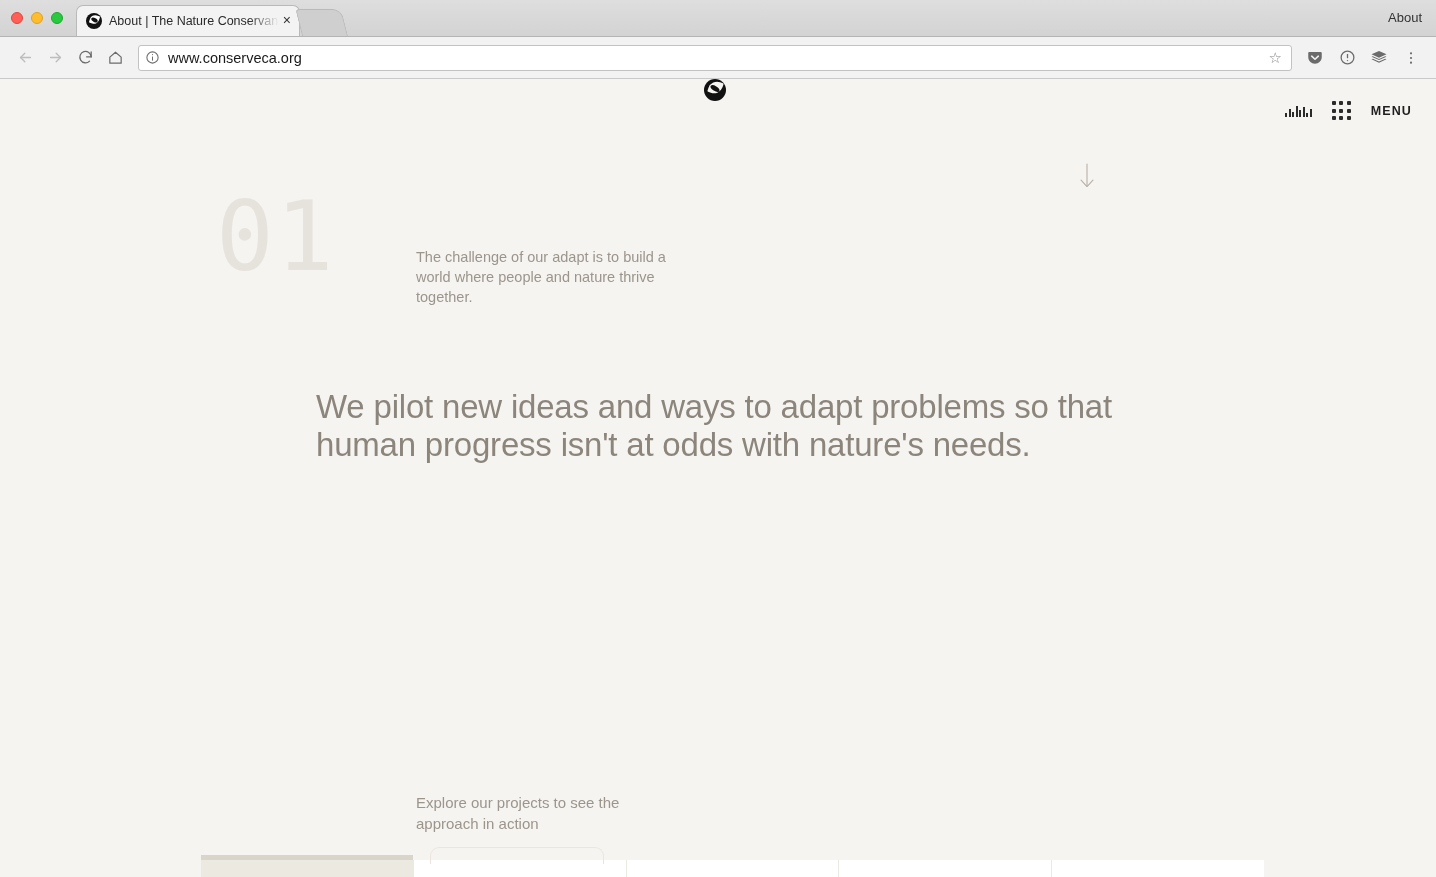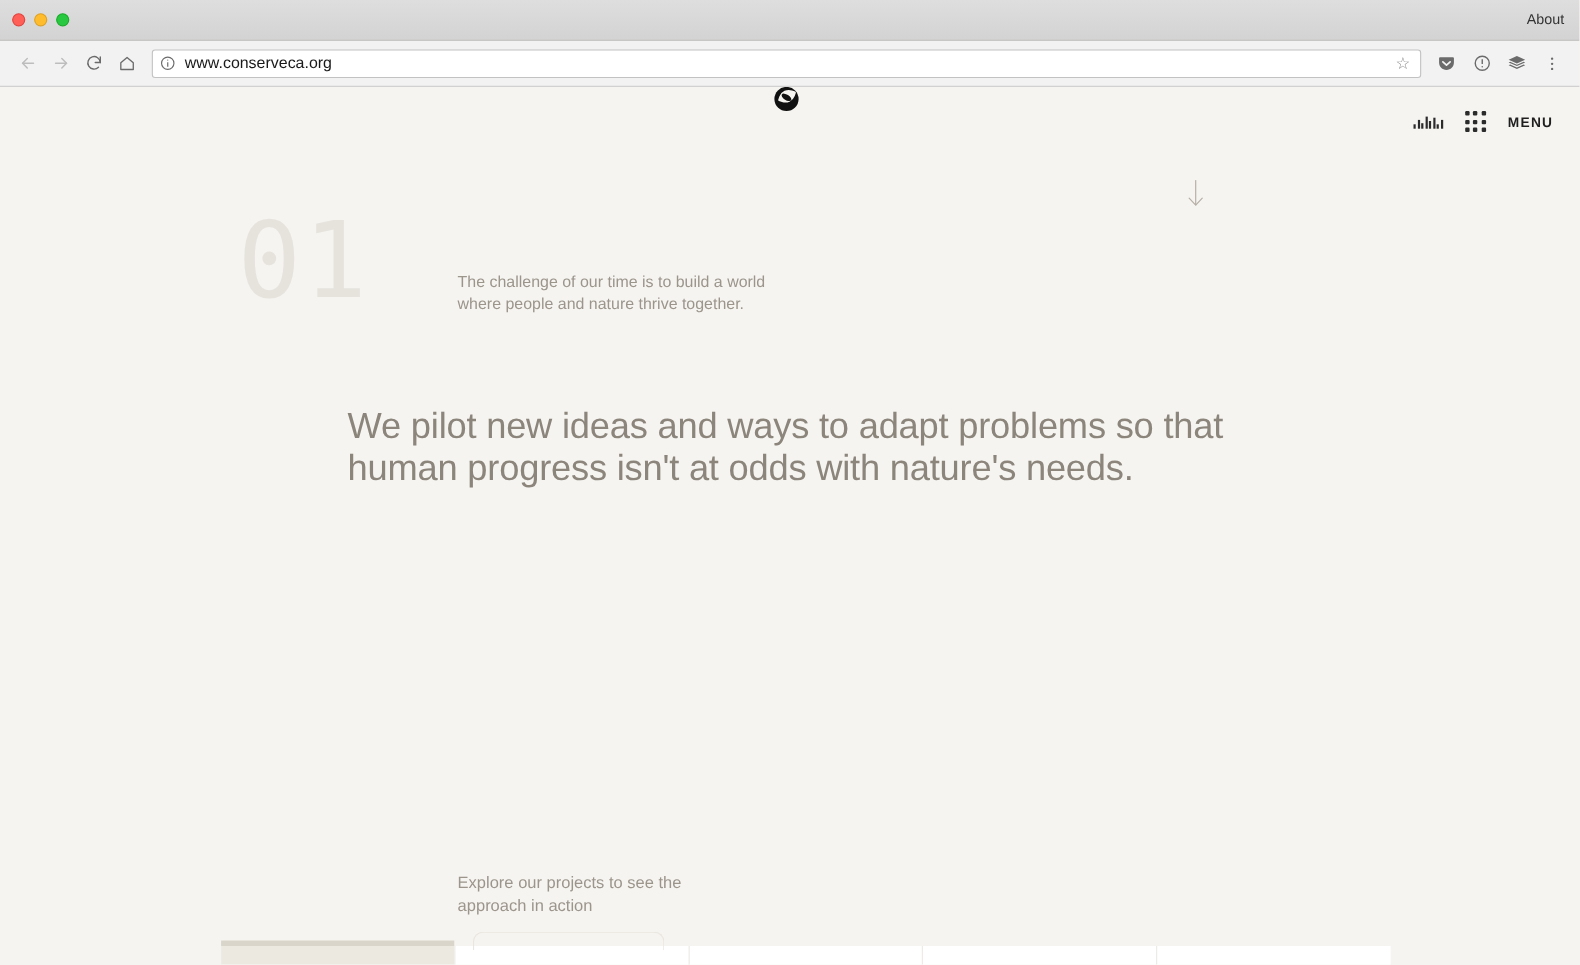--- a/index.html
+++ b/index.html
@@ -363,20 +363,28 @@
 
 <div class="browser">
 
   <div class="titlebar">
     <div class="traffic">
       <span class="dot red"></span>
       <span class="dot yellow"></span>
       <span class="dot green"></span>
     </div>
 
+    <div class="tabstrip">
+      <div class="btab">
+        <span class="favicon"></span>
+        <span class="btab-title">About | The Nature Conservan</span>
+        <span class="btab-close">×</span>
+      </div>
+      <div class="newtab"></div>
+    </div>
 
     <div class="profile">About</div>
   </div>
 
   <div class="navbar">
     <span class="navicon dim">
       <svg width="17" height="17" viewBox="0 0 24 24" fill="none" stroke="currentColor" stroke-width="1.9" stroke-linecap="round" stroke-linejoin="round">
           <line x1="19" y1="12" x2="5" y2="12"></line>
           <polyline points="11 18 5 12 11 6"></polyline>
         </svg>
@@ -478,21 +486,21 @@
       <div class="hero-body">
 
         <span class="down-arrow">
           <svg width="22" height="30" viewBox="0 0 24 32" fill="none" stroke="currentColor" stroke-width="1.2" stroke-linecap="round" stroke-linejoin="round">
               <line x1="12" y1="3" x2="12" y2="27"></line>
               <polyline points="5.5 20.5 12 27.5 18.5 20.5"></polyline>
             </svg>
         </span>
 
         <div class="hero-cols">
-          <div class="hero-col">The challenge of our time is to build a world where people and nature thrive together.</div>
+          <div class="hero-col">The challenge of our adapt is to build a world where people and nature thrive together.</div>
         </div>
       </div>
     </div>
 
     <div class="statements">
       <p class="statement">We pilot new ideas and ways to adapt problems so that human progress isn't at odds with nature's needs.</p>
     </div>
 
     <div class="explore">Explore our projects to see the approach in action</div>
 

